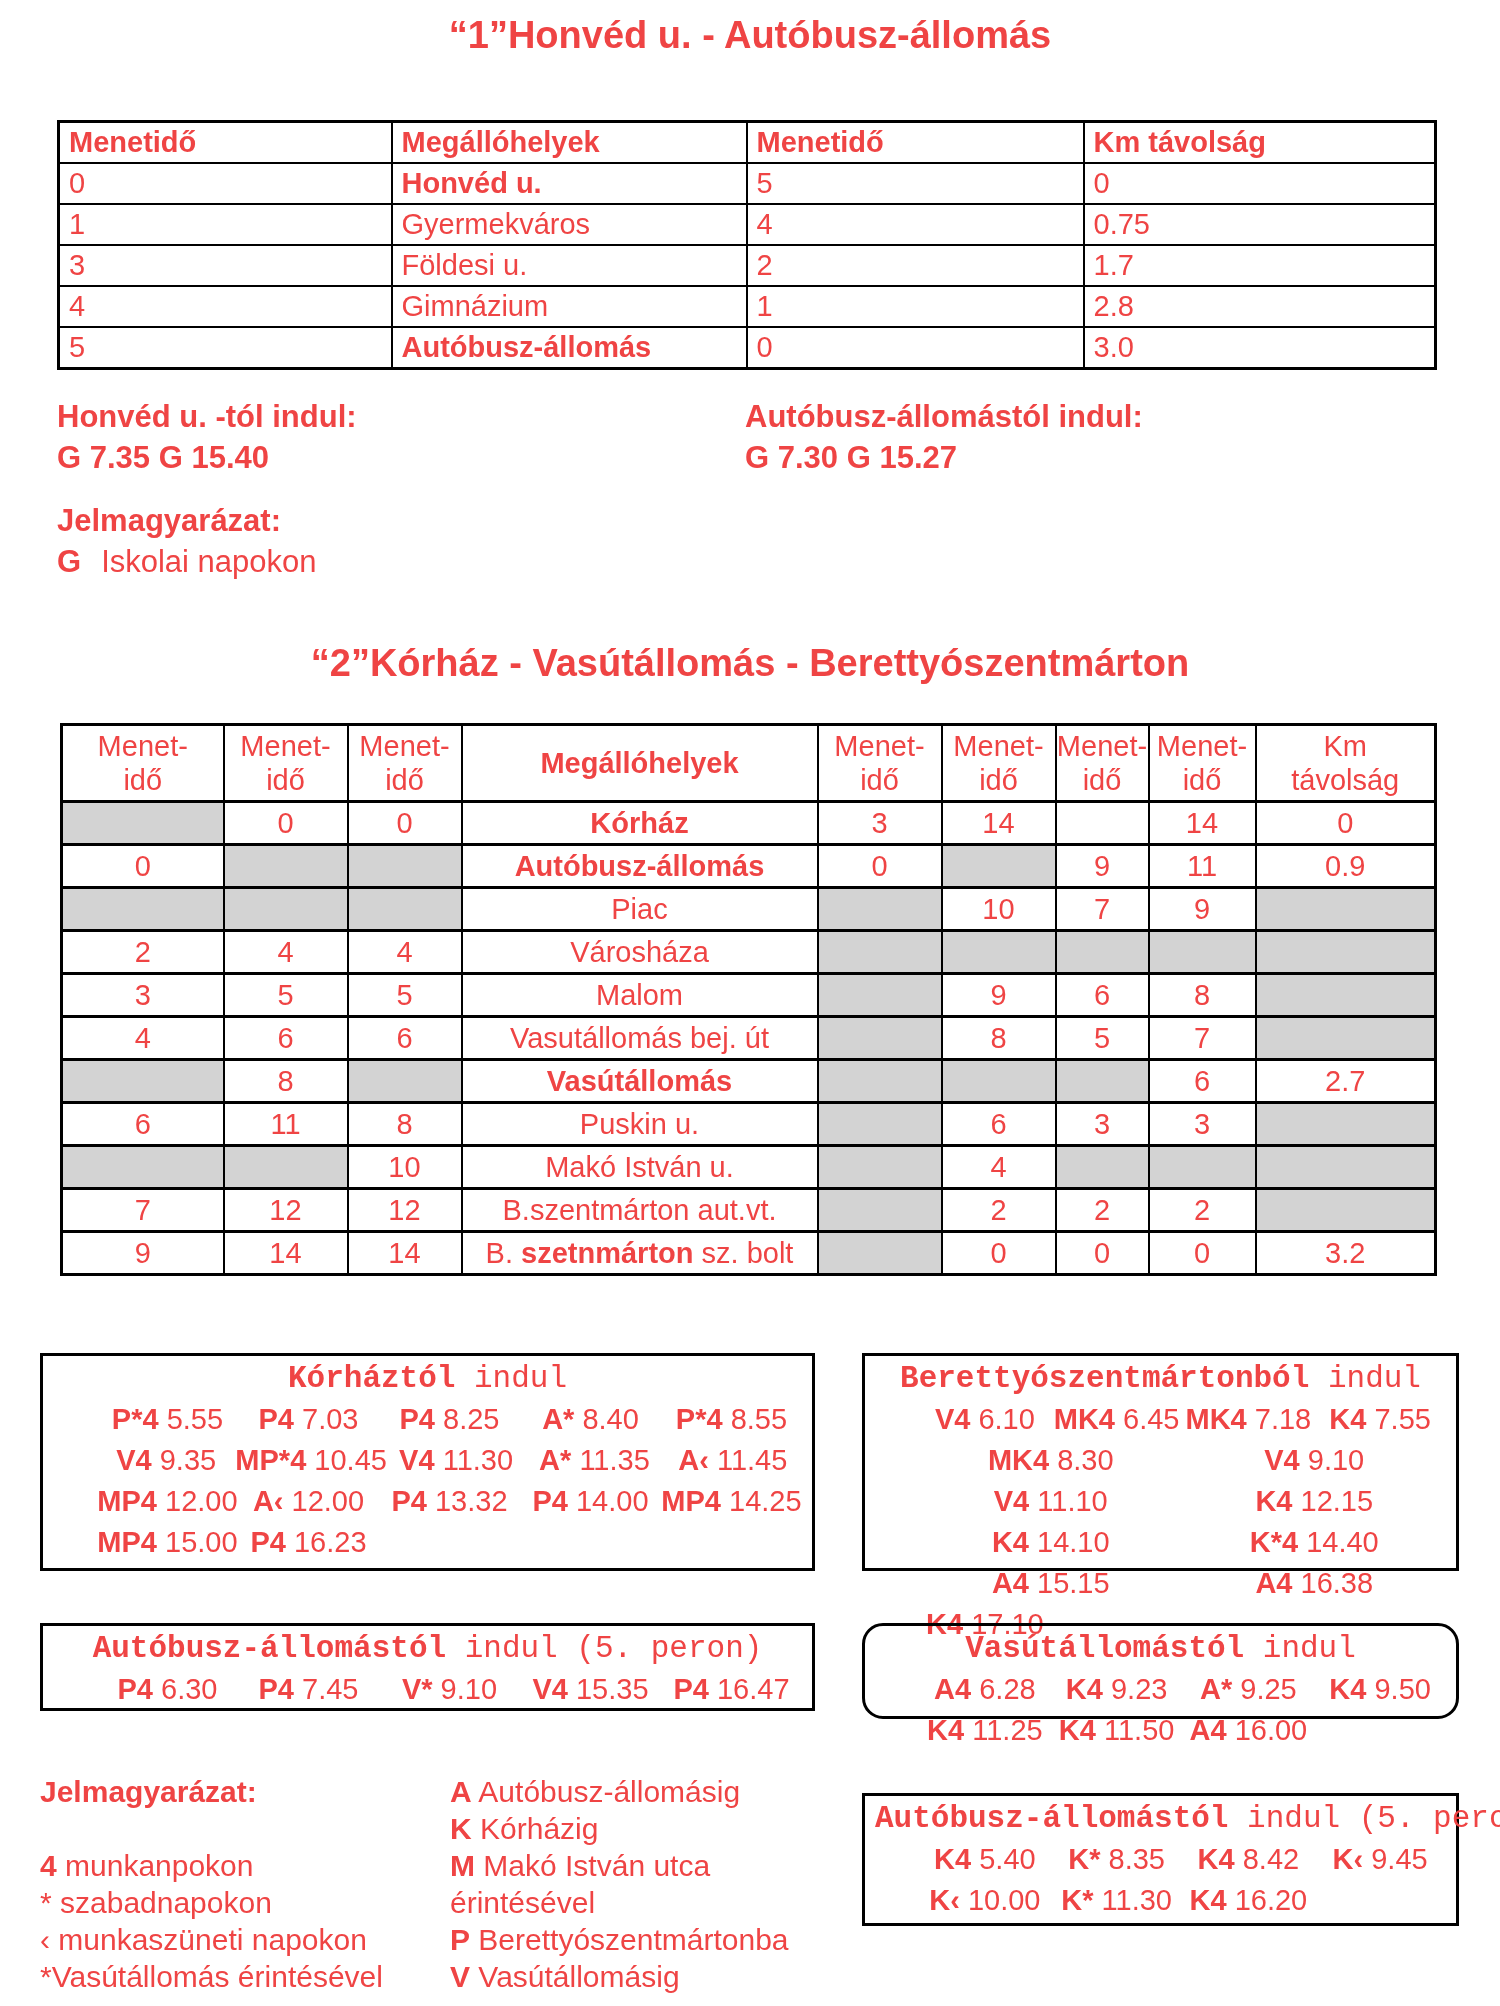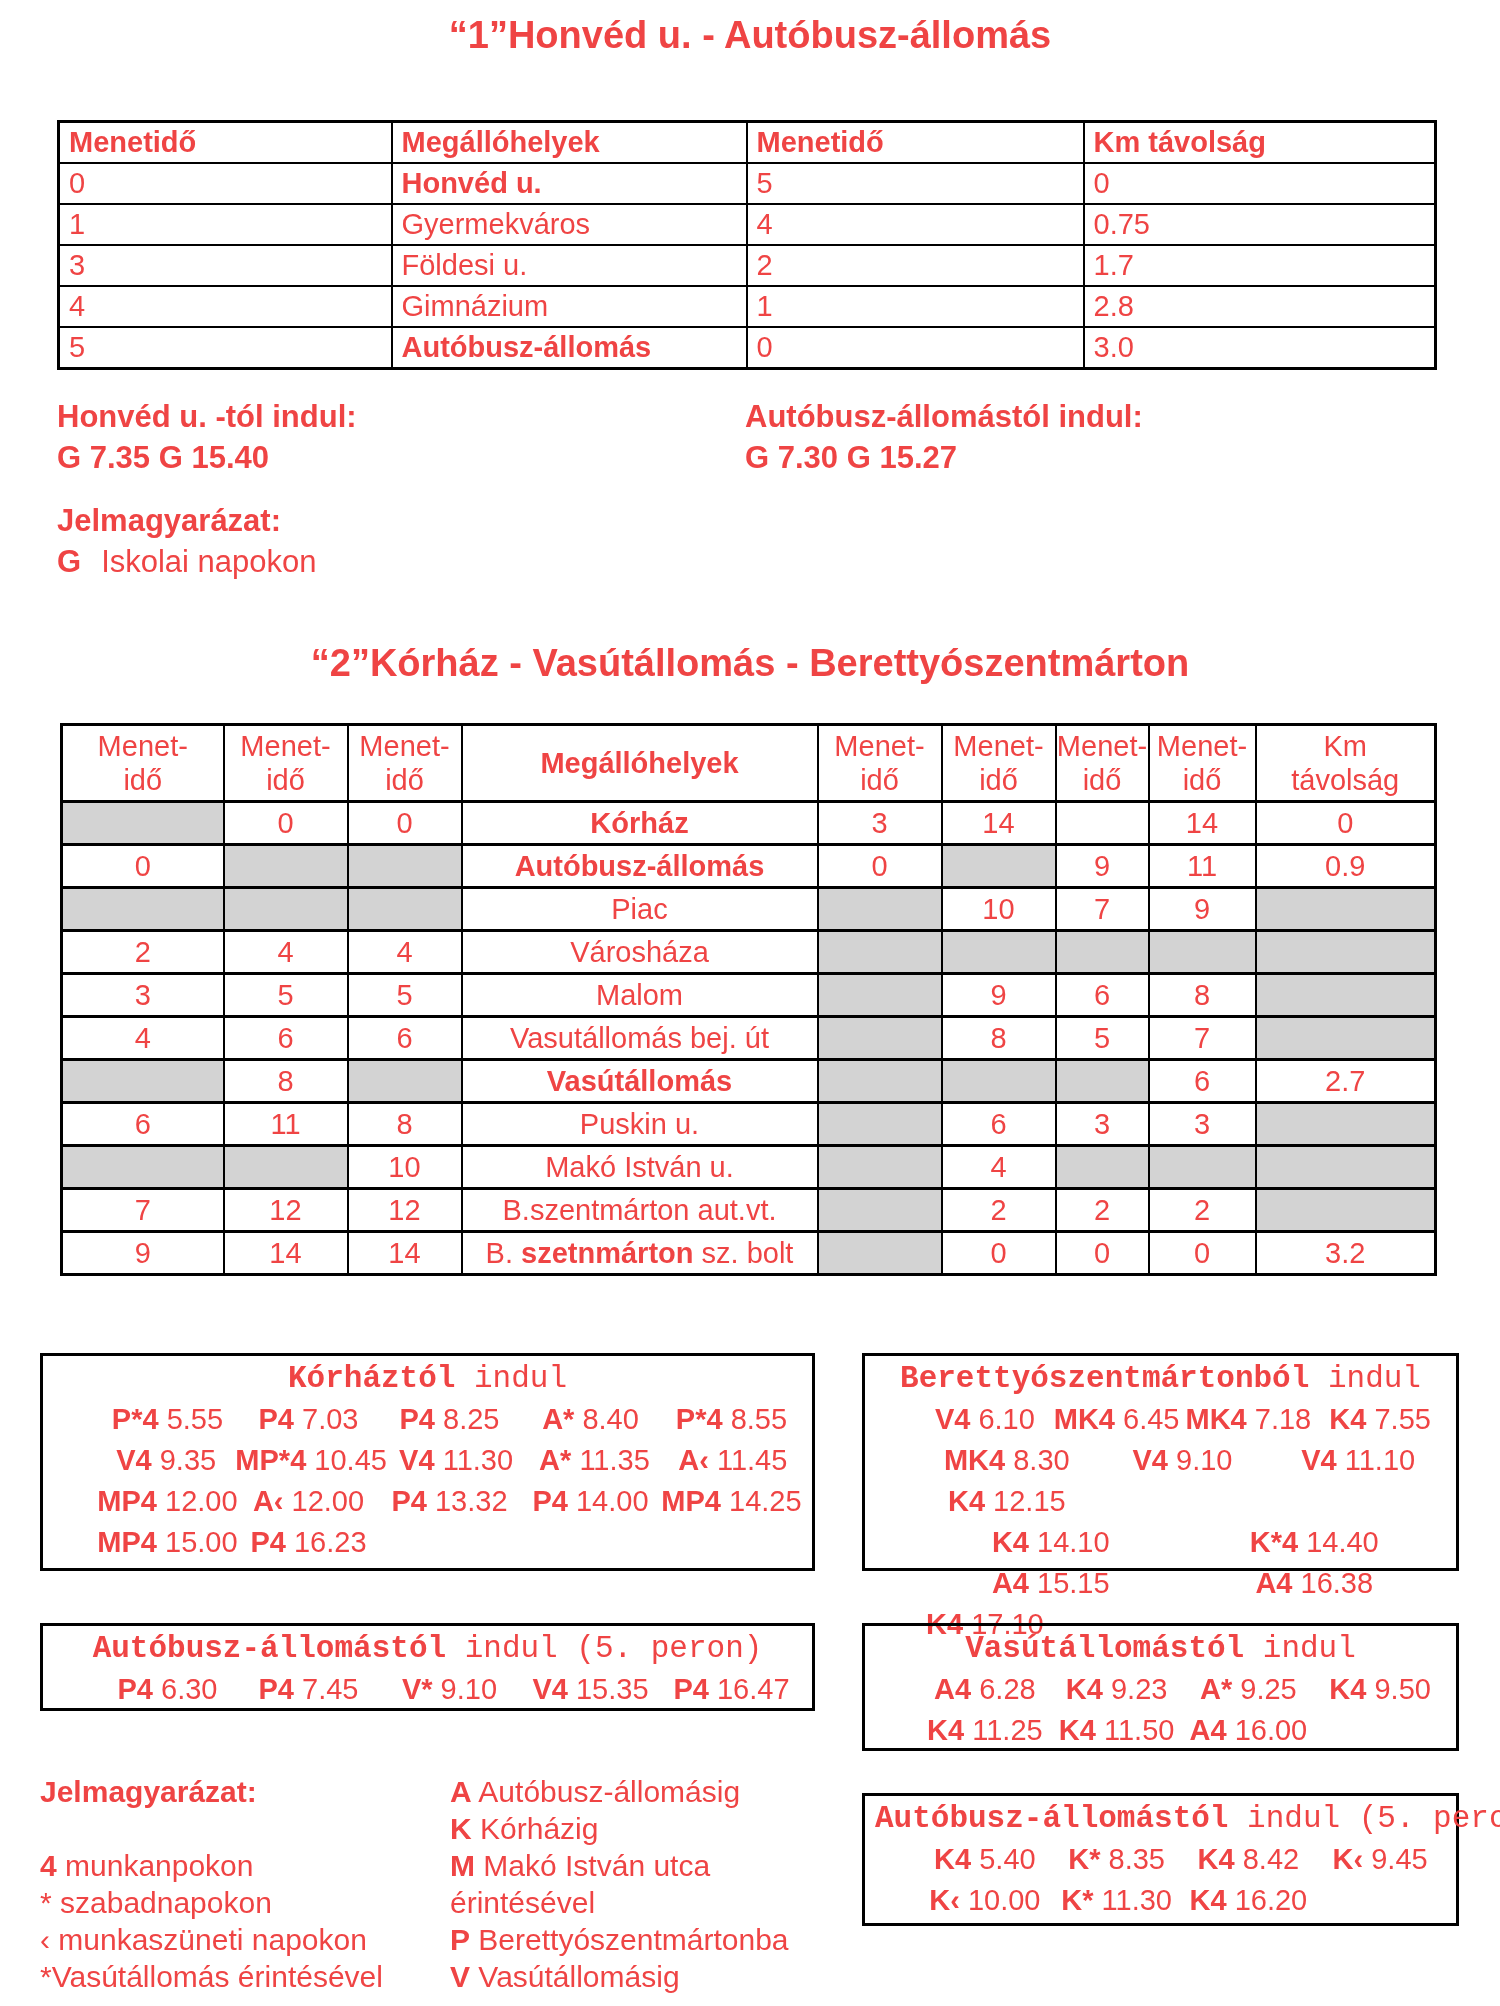--- a/index.html
+++ b/index.html
@@ -29,21 +29,21 @@
   #depL{left:57px;top:396px;}
   #depR{left:745px;top:396px;}
 
   .leg1{position:absolute;left:57px;top:500px;font-size:31px;line-height:41px;}
   .leg1 .code{margin-right:20px;}
 
   .box{position:absolute;border:3px solid #000;padding:3px 10px;box-sizing:border-box;font-size:29px;}
   #boxA{left:40px;top:1353px;width:775px;height:218px;}
   #boxB{left:862px;top:1353px;width:597px;height:218px;}
   #boxC{left:40px;top:1623px;width:775px;height:88px;}
-  #boxD{left:862px;top:1623px;width:597px;height:128px;}
+  #boxD{left:862px;top:1623px;width:597px;height:96px;border-radius:21px;}
   #boxE{left:862px;top:1793px;width:597px;height:133px;}
   .bx-title{text-align:center;font-size:31px;line-height:40px;white-space:nowrap;font-family:Liberation Mono, monospace;}
   .bx-row{display:grid;line-height:41px;margin-left:44px;}
   .entry{text-align:center;white-space:nowrap;}
 
   .leg2col{position:absolute;font-size:30px;line-height:37px;}
   #leg2c1{left:40px;top:1773px;}
   #leg2c2{left:450px;top:1773px;}
   .leg-line{height:37px;white-space:nowrap;}
 </style>
@@ -306,21 +306,21 @@
       </div>
     </div>
   <div class="box" id="boxB">
       <div class="bx-title"><span class="b">Berettyószentmártonból</span><span> indul</span></div>
       <div class="bx-row" style="grid-template-columns:repeat(4,1fr)">
         <span class="entry"><span class="b">V4</span> 6.10</span>
         <span class="entry"><span class="b">MK4</span> 6.45</span>
         <span class="entry"><span class="b">MK4</span> 7.18</span>
         <span class="entry"><span class="b">K4</span> 7.55</span>
       </div>
-      <div class="bx-row" style="grid-template-columns:repeat(3,1fr)">
+      <div class="bx-row" style="grid-template-columns:repeat(2,1fr)">
         <span class="entry"><span class="b">MK4</span> 8.30</span>
         <span class="entry"><span class="b">V4</span> 9.10</span>
         <span class="entry"><span class="b">V4</span> 11.10</span>
         <span class="entry"><span class="b">K4</span> 12.15</span>
       </div>
       <div class="bx-row" style="grid-template-columns:repeat(2,1fr)">
         <span class="entry"><span class="b">K4</span> 14.10</span>
         <span class="entry"><span class="b">K*4</span> 14.40</span>
         <span class="entry"><span class="b">A4</span> 15.15</span>
         <span class="entry"><span class="b">A4</span> 16.38</span>

